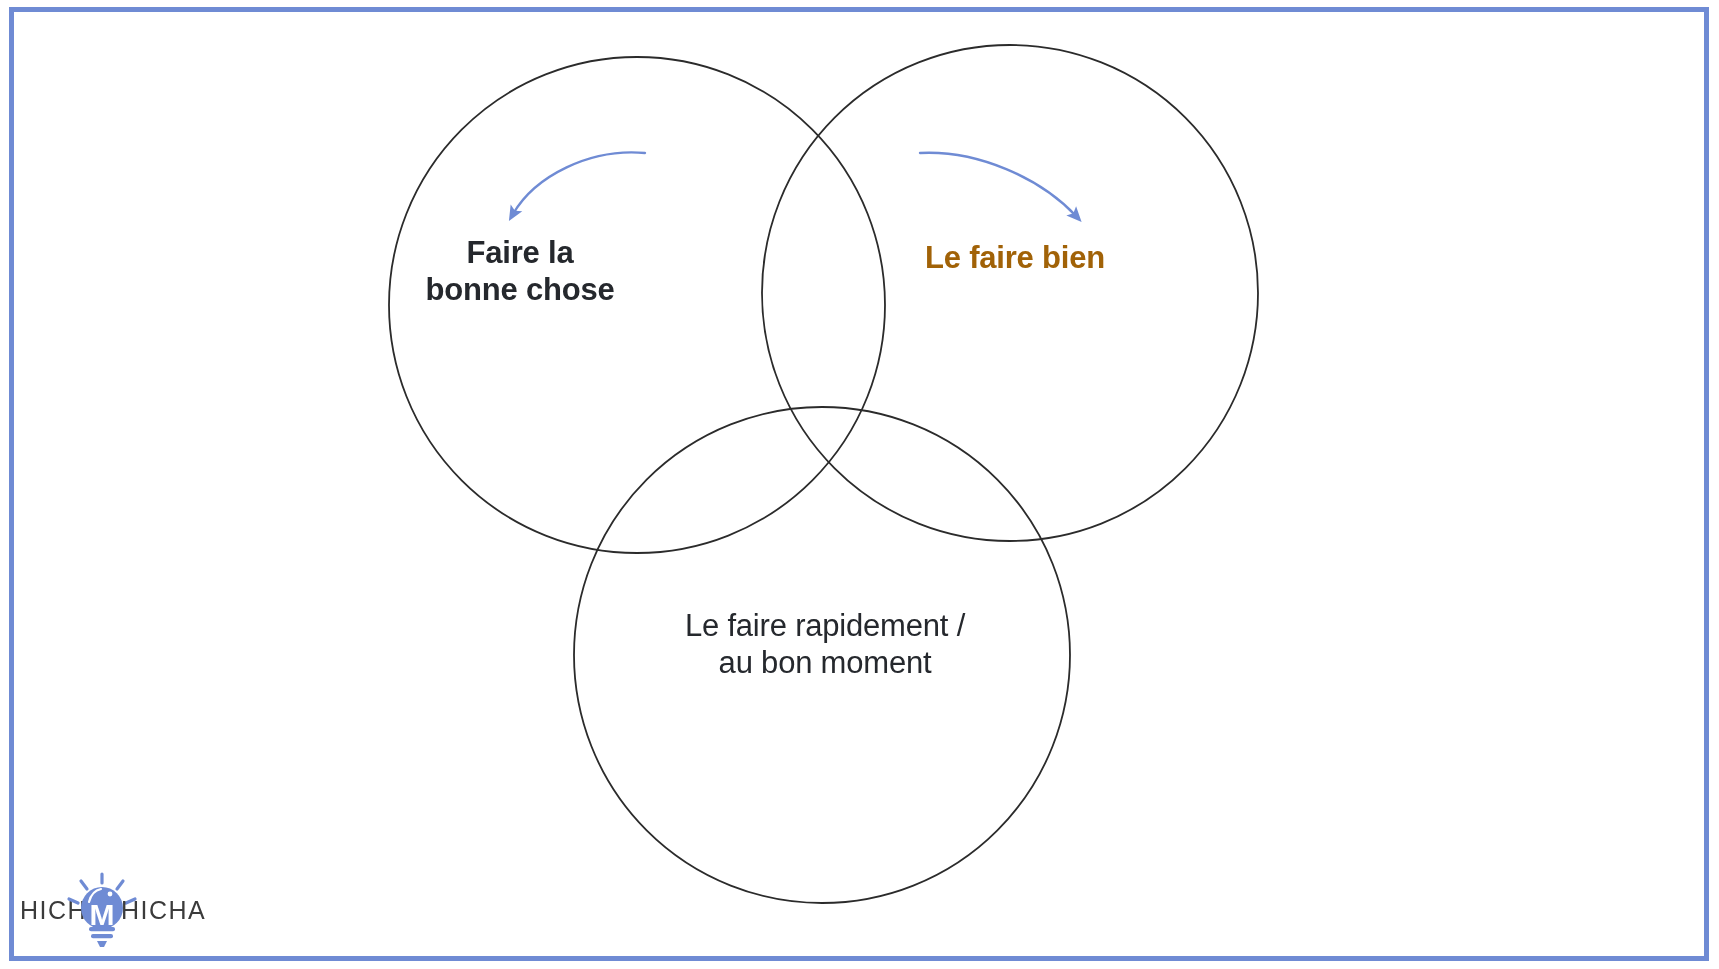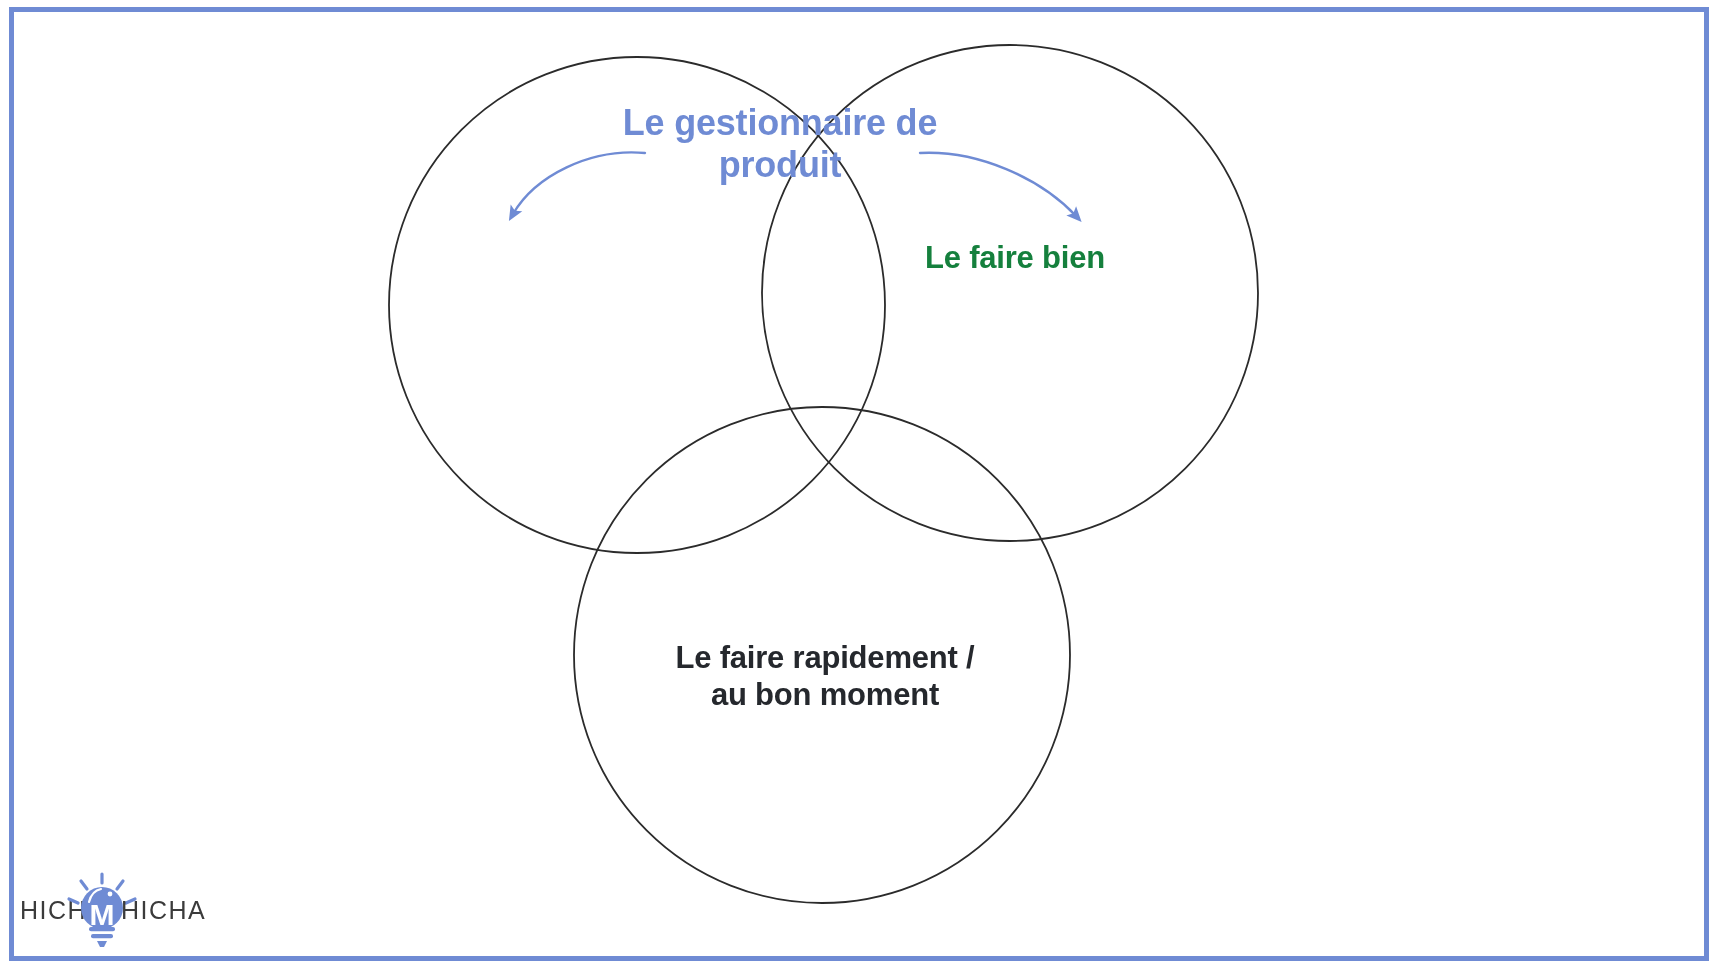--- a/index.html
+++ b/index.html
@@ -68,31 +68,30 @@
     font-weight: 700;
     color: #25282d;
   }
 
   #label-right {
     left: 855px;
     top: 240px;
     width: 320px;
     font-size: 31px;
     font-weight: 700;
-    color: #15803d;
+    color: #a16207;
   }
 
   #label-bottom {
     left: 570px;
     top: 608px;
     width: 510px;
     font-size: 31px;
-    font-weight: 700;
+    font-weight: 400;
     color: #25282d;
-    margin-top: 32px;
   }
 
   
   #logo {
     position: absolute;
     left: 18px;
     top: 872px;
     width: 180px;
     height: 80px;
   }
@@ -134,23 +133,23 @@
 
     <circle cx="1010" cy="293" r="248" fill="none" stroke="#2b2b2b" stroke-width="1.8"></circle>
 
     <circle cx="822" cy="655" r="248" fill="none" stroke="#2b2b2b" stroke-width="1.8"></circle>
 
     <path d="M 645,153 C 590,148 535,176 513,214" fill="none" stroke="#6f8bd4" stroke-width="2.4" stroke-linecap="round" marker-end="url(#arrowhead)"></path>
 
     <path d="M 920,153 C 978,150 1040,178 1076,216" fill="none" stroke="#6f8bd4" stroke-width="2.4" stroke-linecap="round" marker-end="url(#arrowhead)"></path>
   </svg>
 
-  <div class="label" id="title-text">Le gestionnaire de
-produit</div>
 
+  <div class="label" id="label-left">Faire la
+bonne chose</div>
 
   <div class="label" id="label-right">Le faire bien</div>
 
   <div class="label" id="label-bottom">Le faire rapidement /
 au bon moment</div>
 
   <div id="logo">
     <span id="logo-word-left">HICHA</span>
 
     <svg id="logo-bulb" viewBox="0 0 72 76" xmlns="http://www.w3.org/2000/svg">

